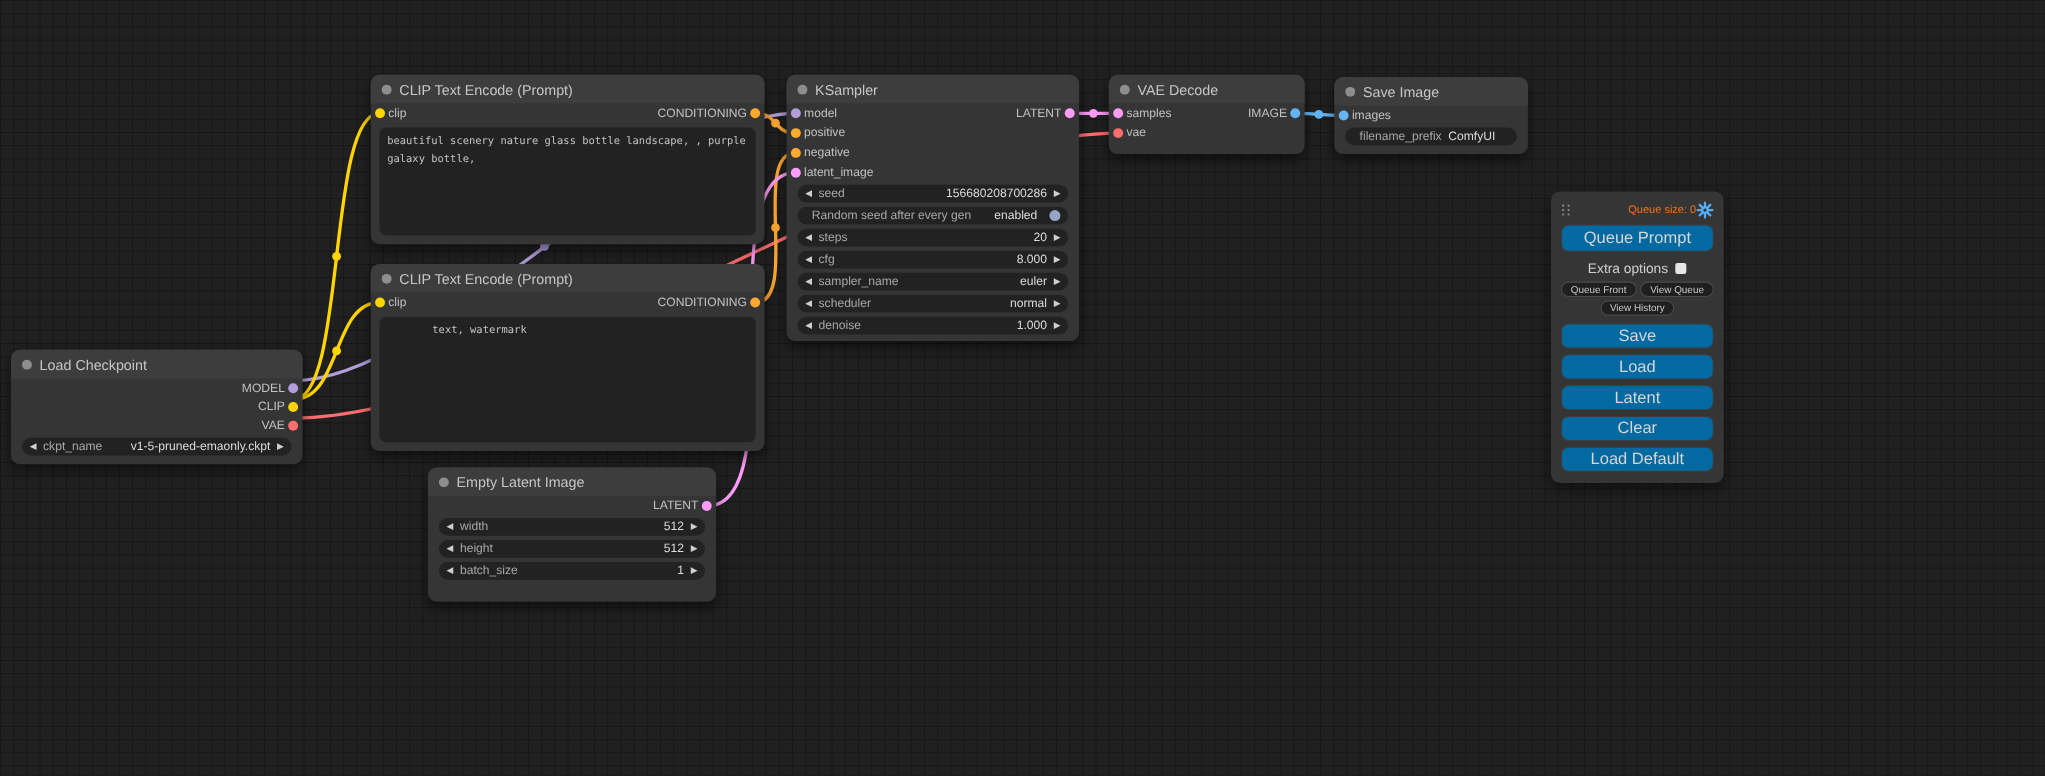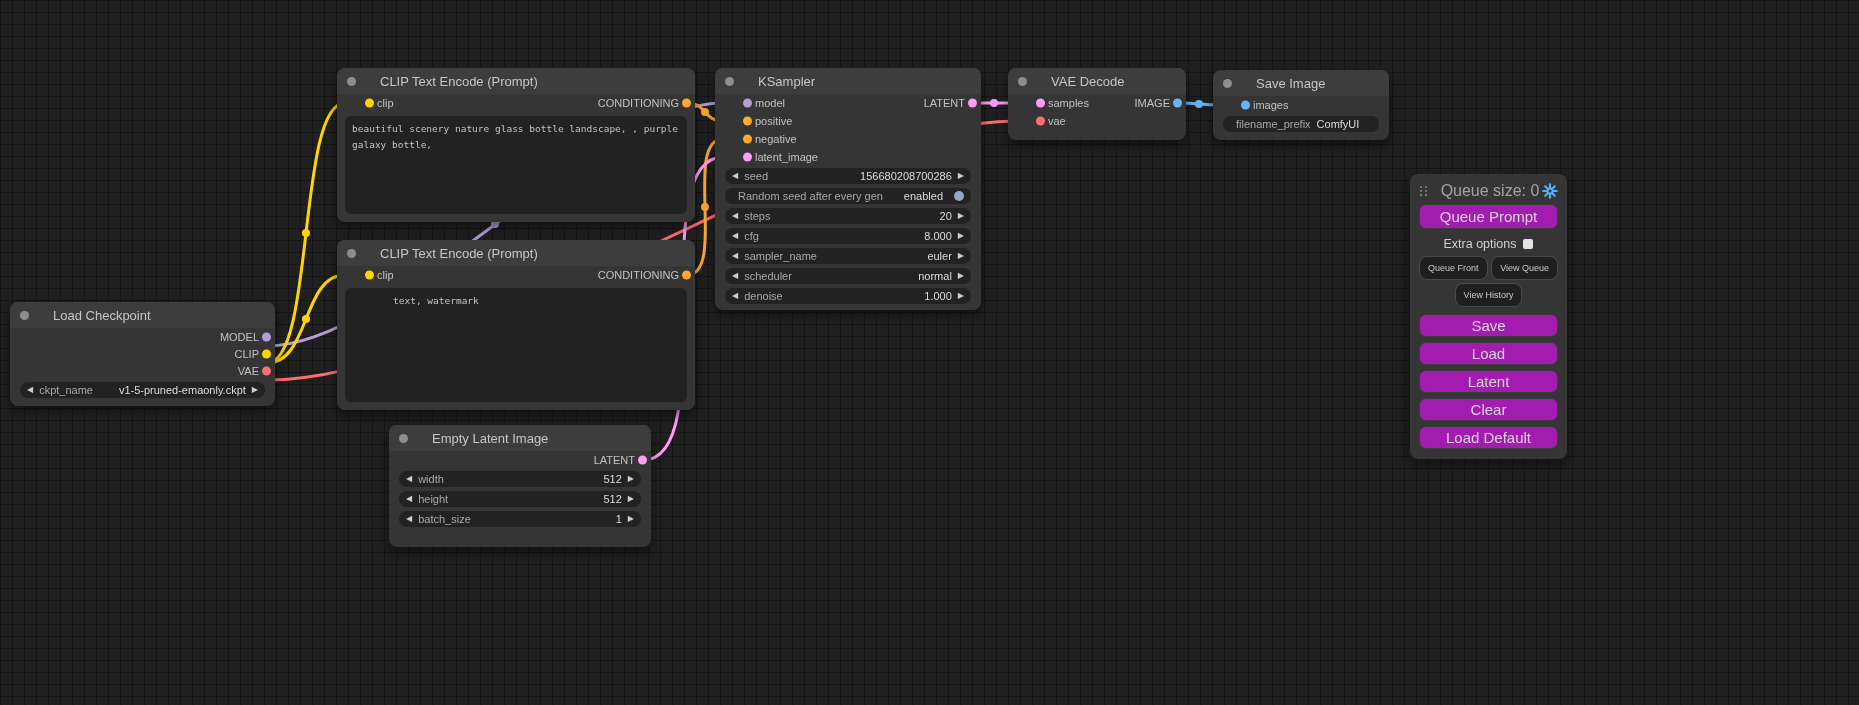--- a/index.html
+++ b/index.html
@@ -13,25 +13,25 @@
     background-size:12px 12px;}
   #wires{position:absolute;left:0;top:0;z-index:1;}
   .w{fill:none;stroke-width:3;stroke-linecap:round;}
   .w.clip{stroke:#FFD500}.w.model{stroke:#B39DDB}.w.vae{stroke:#FF6E6E}
   .w.cond{stroke:#FFA931}.w.latent{stroke:#FF9CF9}.w.image{stroke:#64B5F6}
   .ldot.clip{fill:#FFD500}.ldot.model{fill:#B39DDB}.ldot.vae{fill:#FF6E6E}
   .ldot.cond{fill:#FFA931}.ldot.latent{fill:#FF9CF9}.ldot.image{fill:#64B5F6}
 
   .node{position:absolute;z-index:2;background:#353535;border-radius:8px;
     box-shadow:0 5px 12px rgba(0,0,0,.5);color:#bdbdbd;}
-  .ntitle{display:flex;align-items:center;gap:24px;height:26px;padding:0 10px;
+  .ntitle{display:flex;align-items:center;gap:7px;height:26px;padding:0 10px;
     background:#3d3d3d;border-radius:8px 8px 0 0;font-size:13px;color:#c6c6c6;cursor:move;}
   .tdot{width:9px;height:9px;border-radius:50%;background:#8e8e8e;flex:0 0 auto;}
   .iorow{position:relative;height:18px;display:flex;align-items:center;
-    justify-content:space-between;padding:0 16px;font-size:11px;color:#c2c2c2;margin-left:24px;}
+    justify-content:space-between;padding:0 16px;font-size:11px;color:#c2c2c2;}
   .iorow.h17{height:17px;}
   .iorow.outonly{justify-content:flex-end;}
   .iorow.inonly{justify-content:flex-start;}
   .sock{position:absolute;width:9px;height:9px;border-radius:50%;top:50%;transform:translateY(-50%);cursor:crosshair;}
   .sock.in{left:4px;}.sock.out{right:4px;}
   .c-model{background:#B39DDB}.c-clip{background:#FFD500}.c-vae{background:#FF6E6E}
   .c-cond{background:#FFA931}.c-latent{background:#FF9CF9}.c-image{background:#64B5F6}
 
   .widget{height:16px;margin:4px 10px 0;background:#222;border-radius:8px;
     display:flex;align-items:center;padding:0 7px;font-size:11px;cursor:pointer;}
@@ -45,33 +45,33 @@
     border:none;border-radius:6px;resize:none;color:#c3c3c3;
     font-family:"DejaVu Sans Mono",monospace;font-size:9.5px;line-height:1.65;
     padding:5px 7px;outline:none;overflow:hidden;}
 
   #menu{position:absolute;z-index:3;left:1410px;top:174px;width:157px;background:#353535;
     border-radius:8px;box-shadow:0 5px 14px rgba(0,0,0,.5);padding:6px 9px 10px;color:#cfcfcf;}
   .menu-head{display:flex;align-items:center;height:22px;margin-bottom:2px;}
   .dragdots{width:11px;height:12px;position:relative;margin-right:8px;cursor:grab;flex:0 0 auto;}
   .dragdots::before{content:"";position:absolute;left:1px;top:1px;width:2px;height:2px;border-radius:50%;
     background:#8a8a8a;box-shadow:0 4px 0 #8a8a8a,0 8px 0 #8a8a8a,5px 0 0 #8a8a8a,5px 4px 0 #8a8a8a,5px 8px 0 #8a8a8a;}
-  .qsize{flex:1;font-size:16px;color:#a3a3a3;text-align:center;}
+  .qsize{flex:1;font-size:10px;color:#f97316;text-align:right;}
   .gearwrap{width:16px;height:16px;flex:0 0 auto;cursor:pointer;}
   button{font-family:inherit;}
-  .btn{display:block;width:100%;background:#a21caf;border:1px solid #3c3c3c;border-radius:7px;
+  .btn{display:block;width:100%;background:#0369a1;border:1px solid #3c3c3c;border-radius:7px;
     color:#d6d6d6;cursor:pointer;}
   .btn.primary{height:25px;font-size:15px;margin:2px 0 6px;}
   .btn.action{height:23px;font-size:15px;margin-top:5px;}
   .extra{display:flex;align-items:center;justify-content:center;gap:7px;font-size:12.5px;height:18px;color:#d0d0d0;}
   .checkbox{width:10px;height:10px;background:#e6e6e6;border-radius:2px;cursor:pointer;}
   .pillrow{display:flex;justify-content:space-between;margin-top:3px;}
   .pillrow.center{justify-content:center;}
   .pill{background:#1f1f1f;border:1px solid #4a4a4a;border-radius:8px;color:#c9c9c9;
-    font-size:9px;height:24px;line-height:11px;padding:0 8px;cursor:pointer;}
+    font-size:9px;height:14px;line-height:11px;padding:0 8px;cursor:pointer;}
   .actions{margin-top:7px;}
 </style>
 </head>
 <body>
 
 <div id="canvas">
 
   <svg id="wires" width="1859" height="705">
     <path class="w model" d="M267,346 C395,346 595,103 723,103"></path>
     <path class="w clip" d="M267,363 C315,363 297,103 345,103"></path>
@@ -86,21 +86,21 @@
     <circle class="ldot clip" cx="306" cy="233" r="4"></circle>
     <circle class="ldot clip" cx="306" cy="319" r="4"></circle>
     <circle class="ldot vae" cx="641" cy="251" r="4"></circle>
     <circle class="ldot cond" cx="705" cy="112" r="4"></circle>
     <circle class="ldot cond" cx="705" cy="207" r="4"></circle>
     <circle class="ldot latent" cx="683" cy="308" r="4"></circle>
     <circle class="ldot latent" cx="994" cy="103" r="4"></circle>
     <circle class="ldot image" cx="1199" cy="104" r="4"></circle>
   </svg>
 
-  <div class="node" style="left:10px;top:302px;width:265px;height:104px;">
+  <div class="node" style="left:10px;top:318px;width:265px;height:104px;">
     <div class="ntitle">
       <span class="tdot"></span>
       <span>Load Checkpoint</span>
     </div>
     <div class="iorow h17 outonly">
       <span>MODEL</span>
       <span class="sock out c-model"></span>
     </div>
     <div class="iorow h17 outonly">
       <span>CLIP</span>

